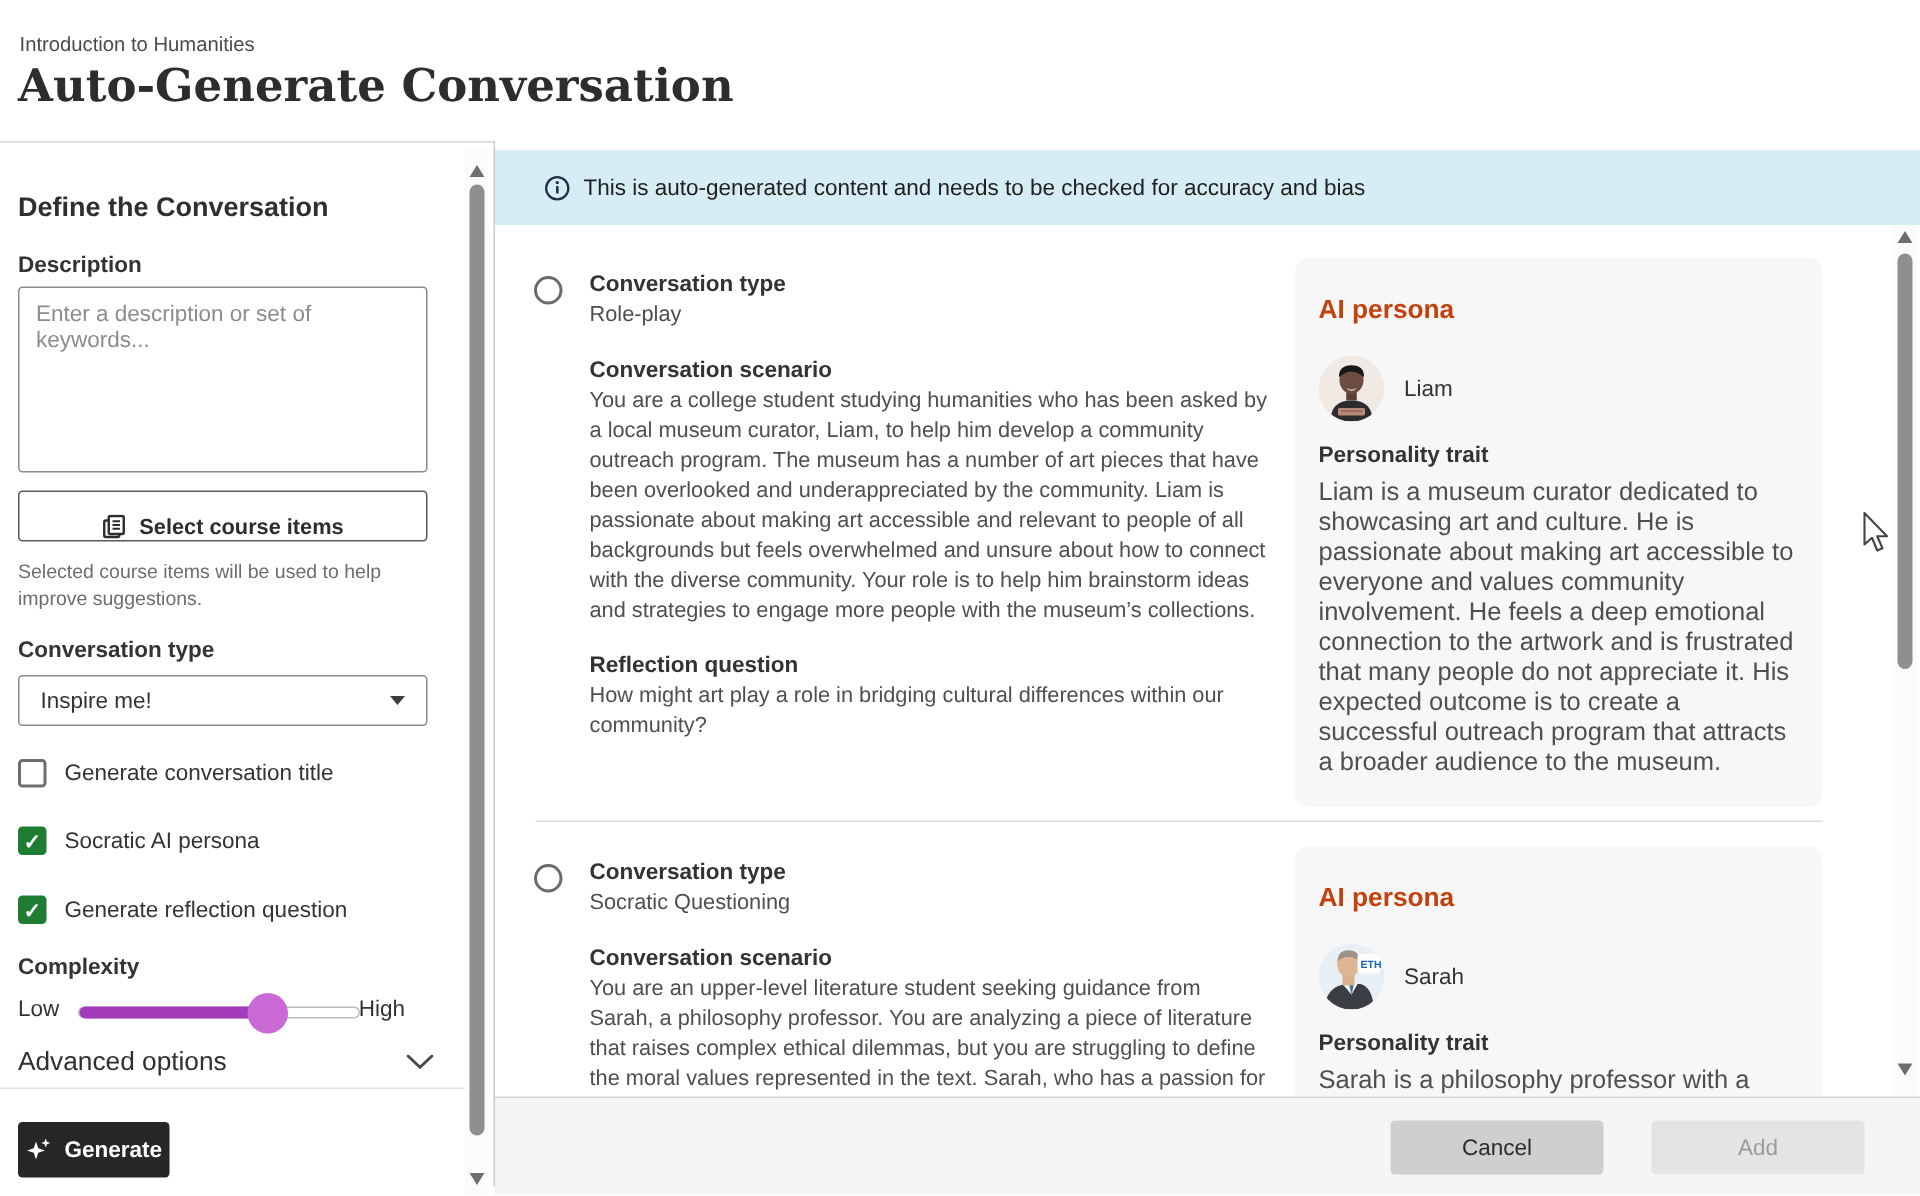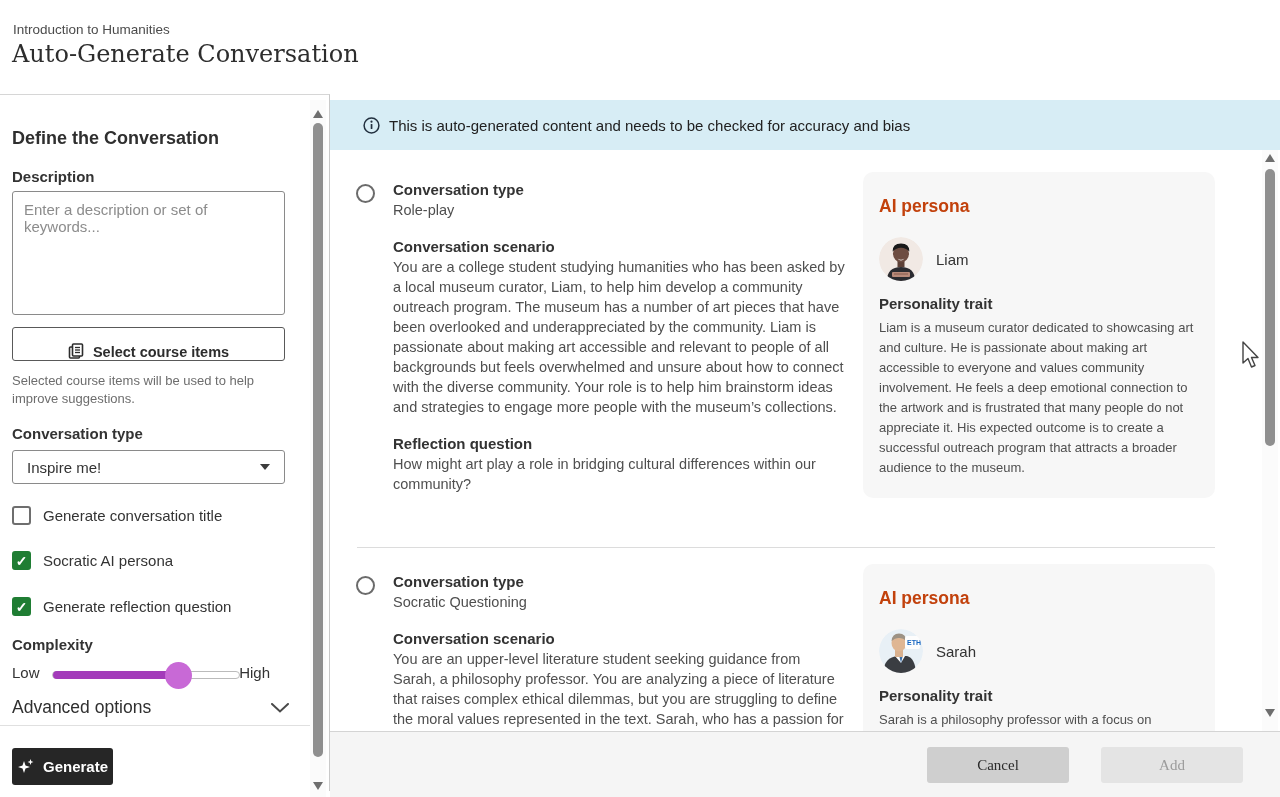--- a/index.html
+++ b/index.html
@@ -2,21 +2,21 @@
 <html><head>
 <meta charset="utf-8">
 <style>
   * { margin:0; padding:0; box-sizing:border-box; }
   html,body { width:1280px; height:797px; overflow:hidden; }
   body { font-family:"Liberation Sans", sans-serif; background:#fff; color:#333; position:relative; }
 
   
   .header { position:absolute; left:0; top:0; width:1280px; height:100px; background:#fff; }
   .breadcrumb { position:absolute; left:13px; top:22px; font-size:13.5px; color:#4b4b4b; }
-  .page-title { position:absolute; left:12px; top:40px; font-family:"DejaVu Serif","Liberation Serif",serif; font-size:24px; font-weight:400; color:#2d2d2d; }
+  .page-title { position:absolute; left:12px; top:40px; font-family:"DejaVu Serif","Liberation Serif",serif; font-size:30px; font-weight:700; color:#2d2d2d; }
 
   
   .sidebar { position:absolute; left:0; top:94px; width:330px; height:697px; background:#fff; border-top:1px solid #d6d6d6; border-right:1px solid #c9c9c9; }
   .sb-heading { position:absolute; left:12px; top:33px; font-size:18px; font-weight:bold; color:#2f2f2f; }
   .sb-label { position:absolute; font-size:15px; font-weight:bold; color:#333; }
   .desc-area { position:absolute; left:12px; top:96px; width:273px; height:124px; border:1px solid #8a8a8a; border-radius:3px; resize:none; font-family:"Liberation Sans",sans-serif; font-size:15px; padding:9px 11px; color:#333; outline:none; }
   .desc-area::placeholder { color:#8c8c8c; }
   .select-items-btn { position:absolute; left:12px; top:232px; width:273px; height:34px; background:#fff; border:1px solid #595959; border-radius:3px; font-family:"Liberation Sans",sans-serif; font-size:14.5px; font-weight:bold; color:#2d2d2d; display:flex; align-items:flex-end; justify-content:center; gap:8px; cursor:pointer; }
   .helper-text { position:absolute; left:12px; top:277px; width:282px; font-size:13px; color:#6d6d6d; line-height:18px; }
   .select-box { position:absolute; left:12px; top:355px; width:273px; height:34px; border:1px solid #8a8a8a; border-radius:3px; background:#fff; display:flex; align-items:center; padding:0 14px; font-size:15px; color:#333; cursor:pointer; }
@@ -56,25 +56,25 @@
   .opt-h { font-size:15px; font-weight:bold; color:#333; line-height:21px; }
   .opt-v { font-size:14.5px; color:#4f4f4f; line-height:20px; }
   .opt-gap { height:16px; }
   .content-divider { position:absolute; left:27px; width:858px; height:1px; background:#dcdcdc; }
   .persona-card { position:absolute; left:533px; width:352px; background:#f7f7f7; border-radius:10px; padding:24px 16px 20px 16px; }
   .persona-h { font-size:17.5px; font-weight:bold; color:#c2410c; margin-bottom:20px; }
   .persona-id { display:flex; align-items:center; gap:13px; margin-bottom:14px; }
   .avatar { width:44px; height:44px; border-radius:50%; overflow:hidden; flex:0 0 auto; }
   .persona-name { font-size:15px; color:#333; }
   .trait-label { font-size:15px; font-weight:bold; color:#333; margin-bottom:6px; }
-  .trait-text { font-size:13px; color:#4f4f4f; line-height:20px; }
+  .trait-text { font-size:17px; color:#4f4f4f; line-height:20px; }
 
   
   .footer { position:absolute; left:330px; top:731px; width:950px; height:66px; background:#f5f5f5; border-top:1px solid #d4d4d4; }
-  .btn { position:absolute; top:15px; width:142px; height:36px; border:none; border-radius:3px; font-family:Liberation Serif, serif; font-size:15px; cursor:pointer; }
+  .btn { position:absolute; top:15px; width:142px; height:36px; border:none; border-radius:3px; font-family:Liberation Sans, sans-serif; font-size:15px; cursor:pointer; }
   .cancel-btn { left:597px; background:#cfcfcf; color:#2b2b2b; }
   .add-btn { left:771px; background:#e4e4e4; color:#9b9b9b; cursor:default; }
 
   .cursor { position:absolute; left:1241px; top:341px; pointer-events:none; }
 </style>
 </head>
 <body>
 
 <div class="header">
   <div class="breadcrumb">Introduction to Humanities</div>

